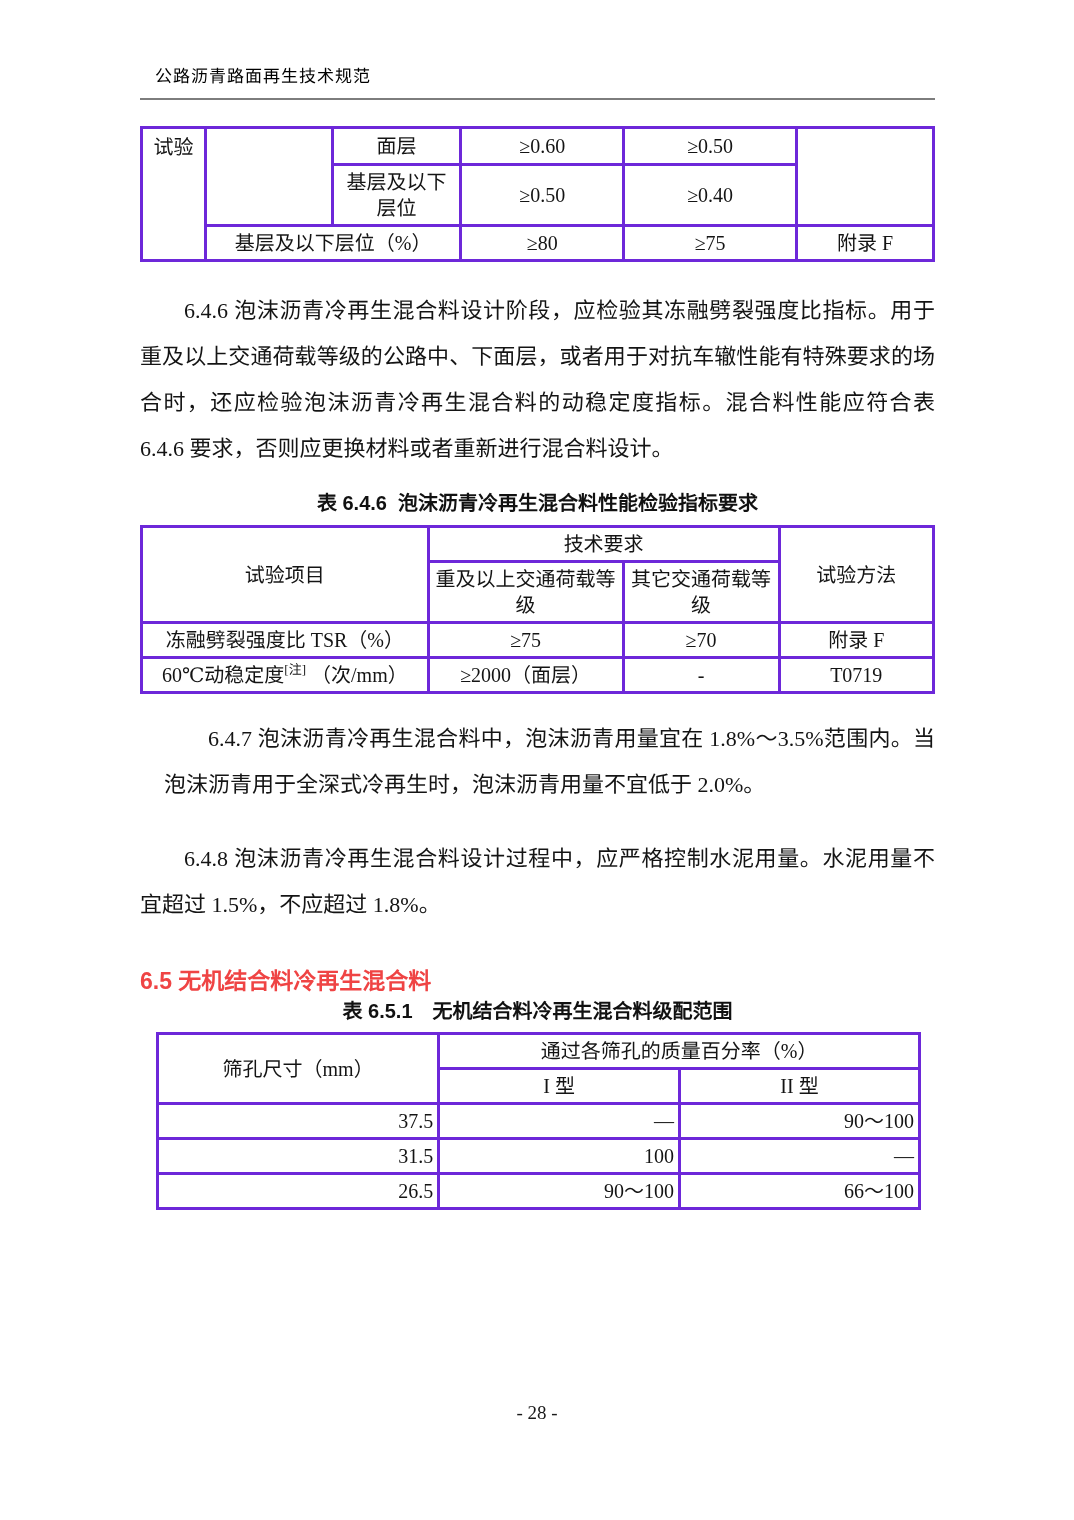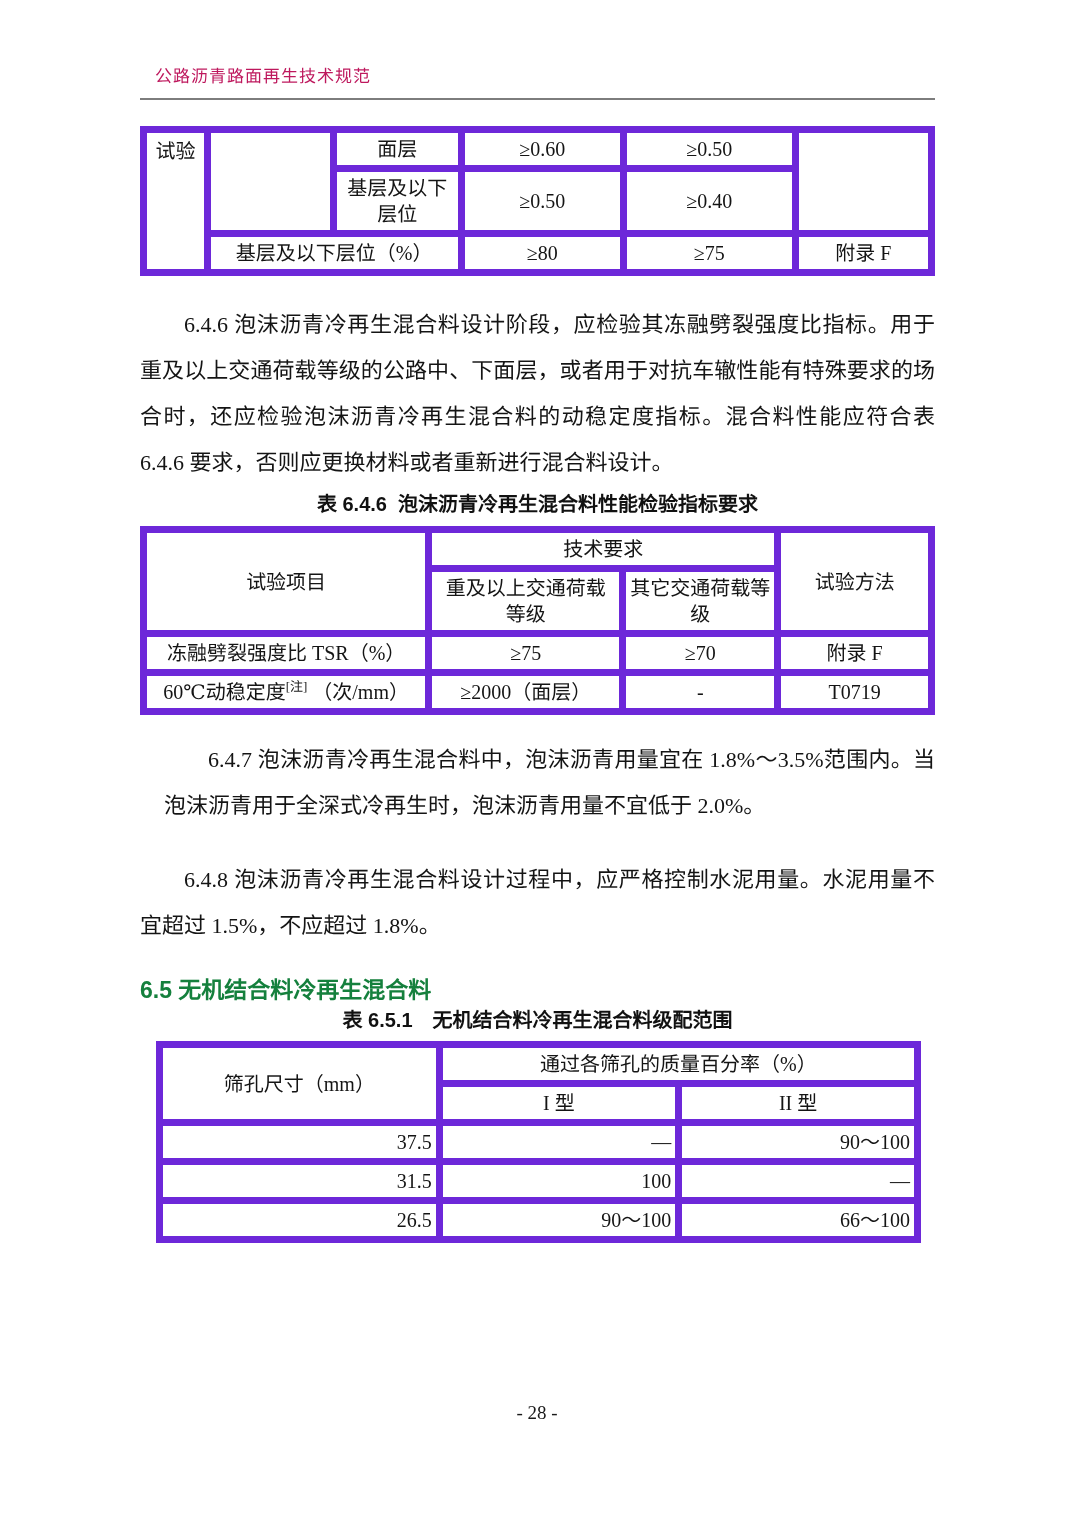--- a/index.html
+++ b/index.html
@@ -18,34 +18,34 @@
   .content {
     padding: 64px 139px 0 140px;
   }
   
   .running-header {
     font-size: 17px;
     line-height: 26px;
     padding-left: 15px;
     padding-bottom: 8px;
     border-bottom: 2px solid #7d7d7d;
-    color: #be185d;
+    color: #000000;
     letter-spacing: 1px;
   }
   
   table {
     width: 100%;
     border-collapse: collapse;
     table-layout: fixed;
     font-size: 20px;
     color: #141414;
   }
   table.bordered { border: 2px solid #000; }
   table.bordered td {
-    border: 7px solid #6d28d9;
+    border: 3px solid #6d28d9;
     text-align: center;
     vertical-align: middle;
     padding: 3px 4px;
     line-height: 26px;
   }
   
   .cont-table { margin-top: 26px; }
   .cont-table tr.r1 td { height: 37px; }
   .cont-table tr.r2 td { height: 44px; }
   .cont-table tr.r3 td { height: 31px; }
@@ -65,29 +65,29 @@
   .table-caption {
     margin-top: 2px;
     text-align: center;
     font-family: "Liberation Sans", "DejaVu Sans", sans-serif;
     font-weight: bold;
     font-size: 20px;
     line-height: 26px;
     color: #111;
     white-space: pre-wrap;
   }
-  .caption-646 { margin-top: 5px; }
+  .caption-646 { margin-top: 18px; }
   .caption-651 { margin-top: 2px; }
   .section-heading {
-    margin-top: 26px;
+    margin-top: 38px;
     font-family: "Liberation Sans", "DejaVu Sans", sans-serif;
     font-weight: bold;
     font-size: 23px;
     line-height: 30px;
-    color: #15803d;
+    color: #ef4444;
   }
   
   .table-646 { margin-top: 9px; }
   .table-646 tr.h1 td { height: 34px; }
   .table-646 tr.h2 td { height: 32px; }
   .table-646 tr.d td  { height: 32px; }
   sup.note-ref {
     font-size: 13px;
     vertical-align: super;
     line-height: 0;

